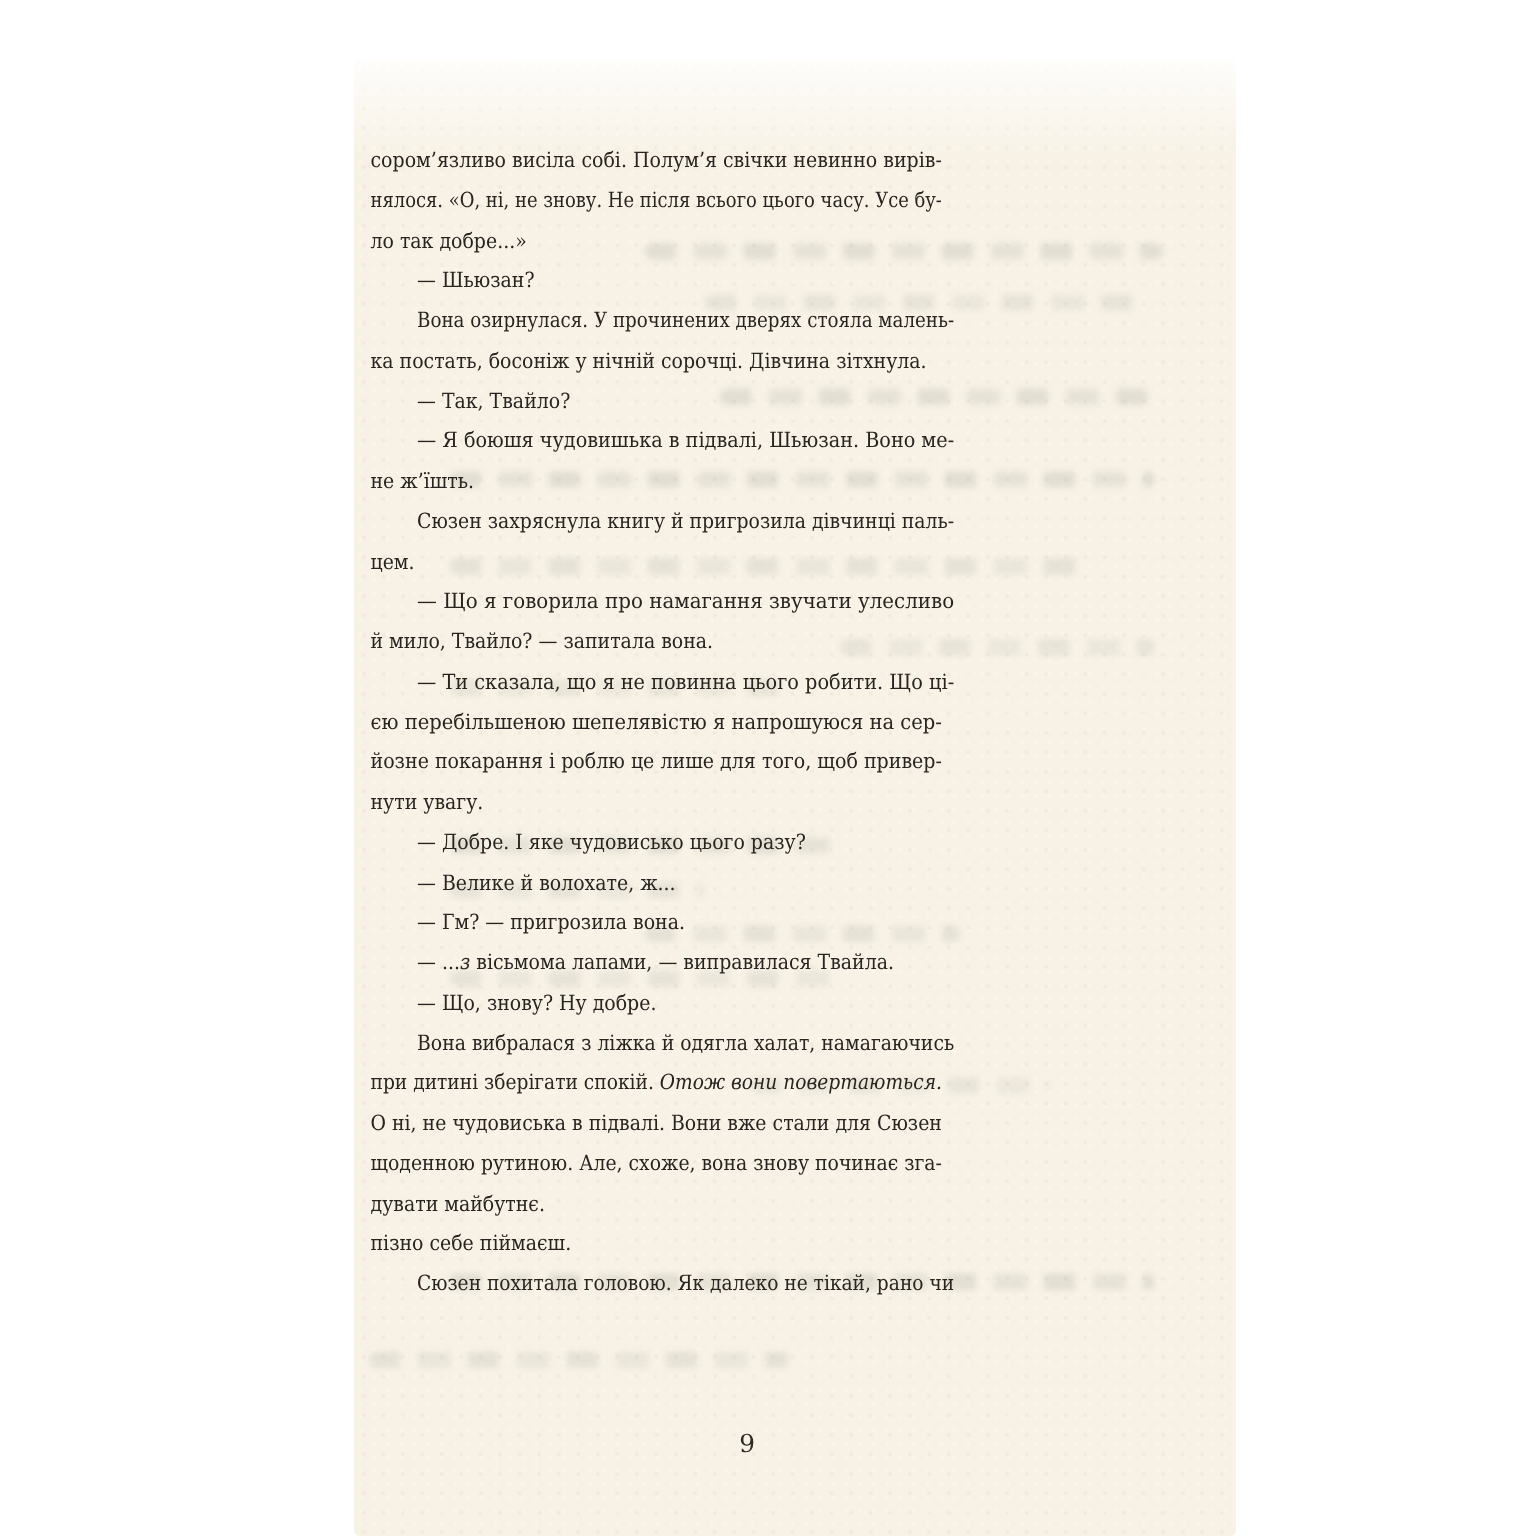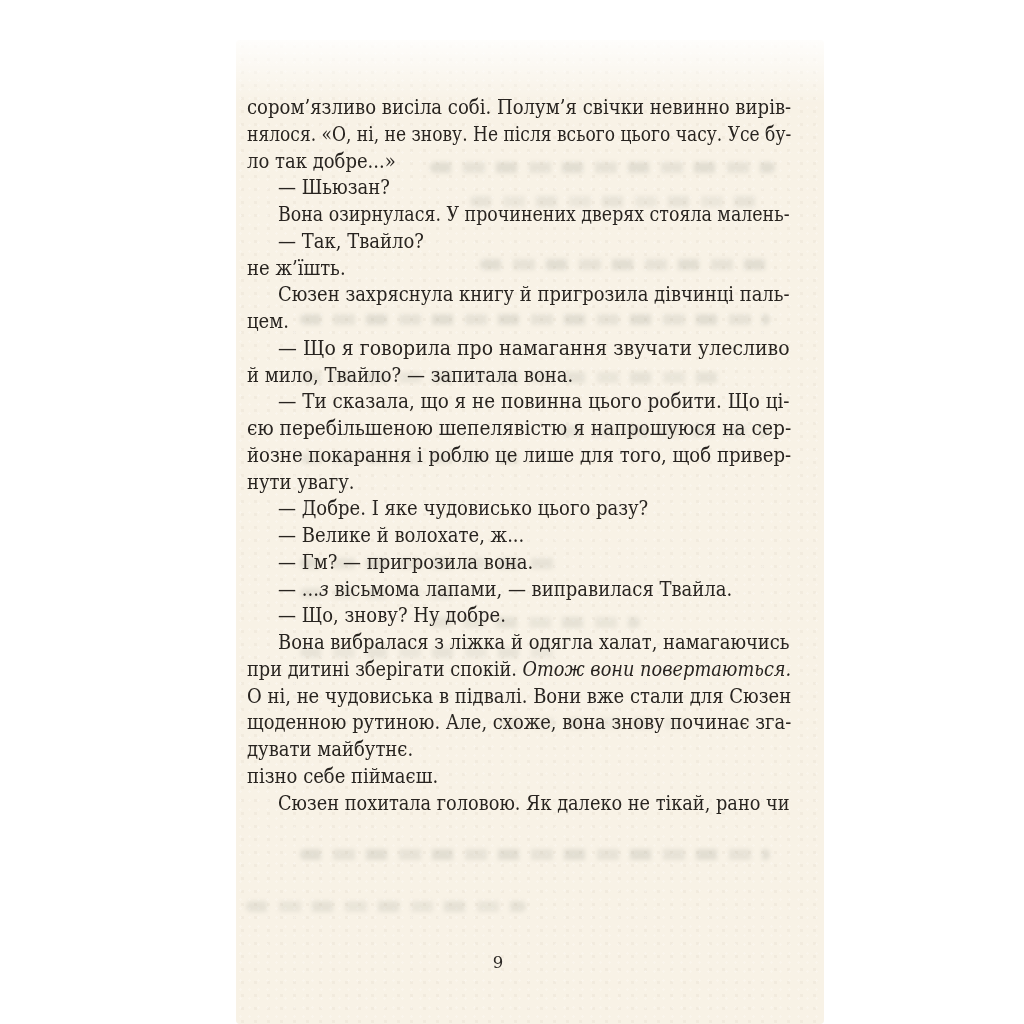--- a/index.html
+++ b/index.html
@@ -27,21 +27,21 @@
   .smudge{
     position:absolute;height:11px;
     filter:blur(2px);opacity:.42;border-radius:5px;
     background:repeating-linear-gradient(90deg,
       rgba(146,149,136,.5) 0 21px, rgba(146,149,136,0) 21px 33px,
       rgba(146,149,136,.38) 33px 55px, rgba(146,149,136,0) 55px 66px);
   }
   
   .text{
     position:absolute;left:247px;top:94px;width:517px;
-    font-size:20px;line-height:26.75px;color:#282420;
+    font-size:14px;line-height:26.75px;color:#282420;
   }
   .line{height:26.75px;white-space:nowrap;}
   .line.ind{padding-left:31px;}
   .ln{display:inline-block;transform-origin:0 60%;}
   .ln i{font-style:italic;}
   .pagenum{
     position:absolute;left:247px;top:953px;width:502px;
     text-align:center;font-size:16.5px;color:#2e2a26;
   }
 </style>
@@ -64,21 +64,23 @@
   <div class="smudge" style="left:64px;top:809px;width:470px;"></div>
   <div class="smudge" style="left:10px;top:861px;width:280px;opacity:.34;"></div>
 </div>
 
 <div class="text">
     <div class="line"><span class="ln" style="transform: scaleX(0.903205);"><span>сором’язливо висіла собі. Полум’я свічки невинно вирів-</span></span></div>
     <div class="line"><span class="ln" style="transform: scaleX(0.854347);"><span>нялося. «О, ні, не знову. Не після всього цього часу. Усе бу-</span></span></div>
     <div class="line"><span class="ln" style="transform: scaleX(0.900139);"><span>ло так добре...»</span></span></div>
     <div class="line ind"><span class="ln" style="transform: scaleX(0.900139);"><span>— Шьюзан?</span></span></div>
     <div class="line ind"><span class="ln" style="transform: scaleX(0.86992);"><span>Вона озирнулася. У прочинених дверях стояла малень-</span></span></div>
+    <div class="line"><span class="ln" style="transform: scaleX(0.900139);"><span>ка постать, босоніж у нічній сорочці. Дівчина зітхнула.</span></span></div>
     <div class="line ind"><span class="ln" style="transform: scaleX(0.900139);"><span>— Так, Твайло?</span></span></div>
+    <div class="line ind"><span class="ln" style="transform: scaleX(0.914501);"><span>— Я боюшя чудовишька в підвалі, Шьюзан. Воно ме-</span></span></div>
     <div class="line"><span class="ln" style="transform: scaleX(0.900139);"><span>не ж’їшть.</span></span></div>
     <div class="line ind"><span class="ln" style="transform: scaleX(0.896705);"><span>Сюзен захряснула книгу й пригрозила дівчинці паль-</span></span></div>
     <div class="line"><span class="ln" style="transform: scaleX(0.900139);"><span>цем.</span></span></div>
     <div class="line ind"><span class="ln" style="transform: scaleX(0.944779);"><span>— Що я говорила про намагання звучати улесливо</span></span></div>
     <div class="line"><span class="ln" style="transform: scaleX(0.900139);"><span>й мило, Твайло? — запитала вона.</span></span></div>
     <div class="line ind"><span class="ln" style="transform: scaleX(0.918769);"><span>— Ти сказала, що я не повинна цього робити. Що ці-</span></span></div>
     <div class="line"><span class="ln" style="transform: scaleX(0.929386);"><span>єю перебільшеною шепелявістю я напрошуюся на сер-</span></span></div>
     <div class="line"><span class="ln" style="transform: scaleX(0.904835);"><span>йозне покарання і роблю це лише для того, щоб привер-</span></span></div>
     <div class="line"><span class="ln" style="transform: scaleX(0.900139);"><span>нути увагу.</span></span></div>
     <div class="line ind"><span class="ln" style="transform: scaleX(0.900139);"><span>— Добре. І яке чудовисько цього разу?</span></span></div>

